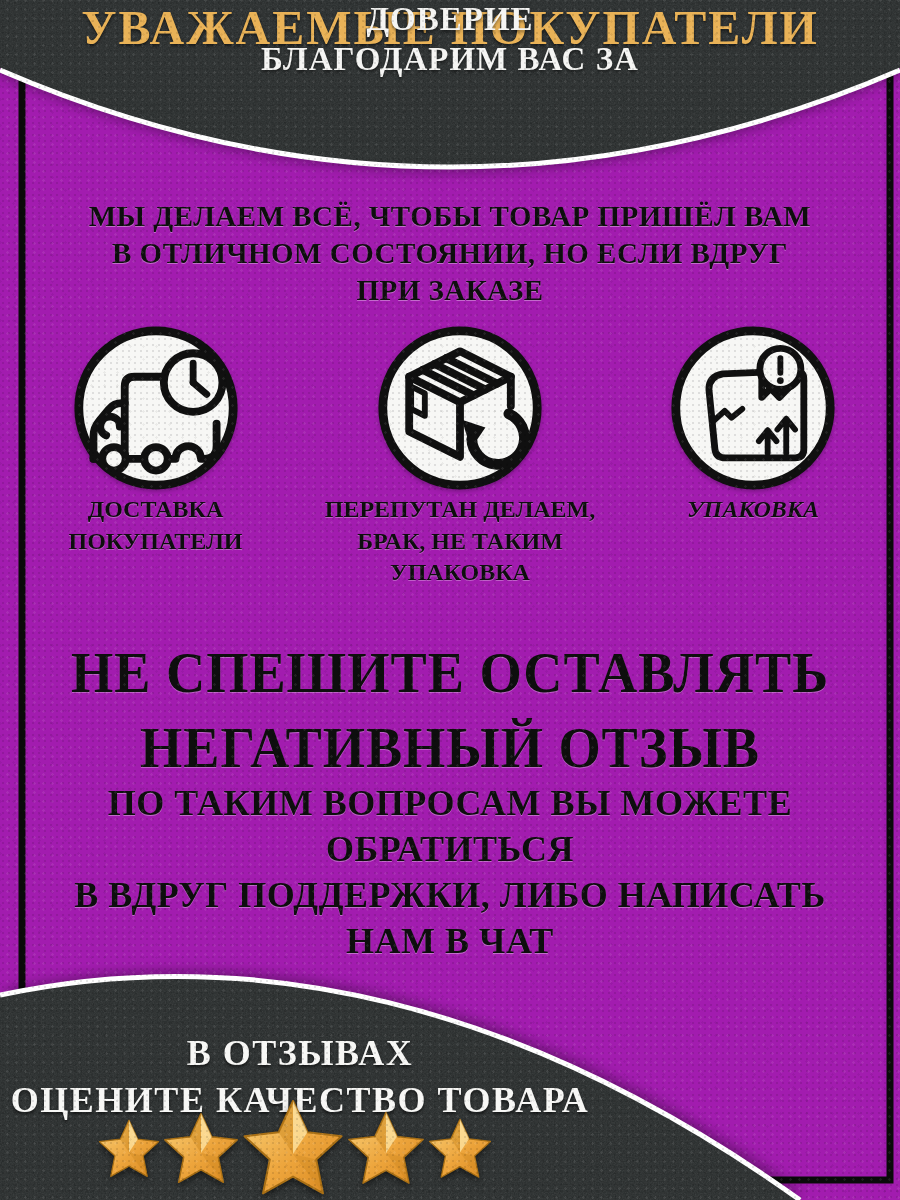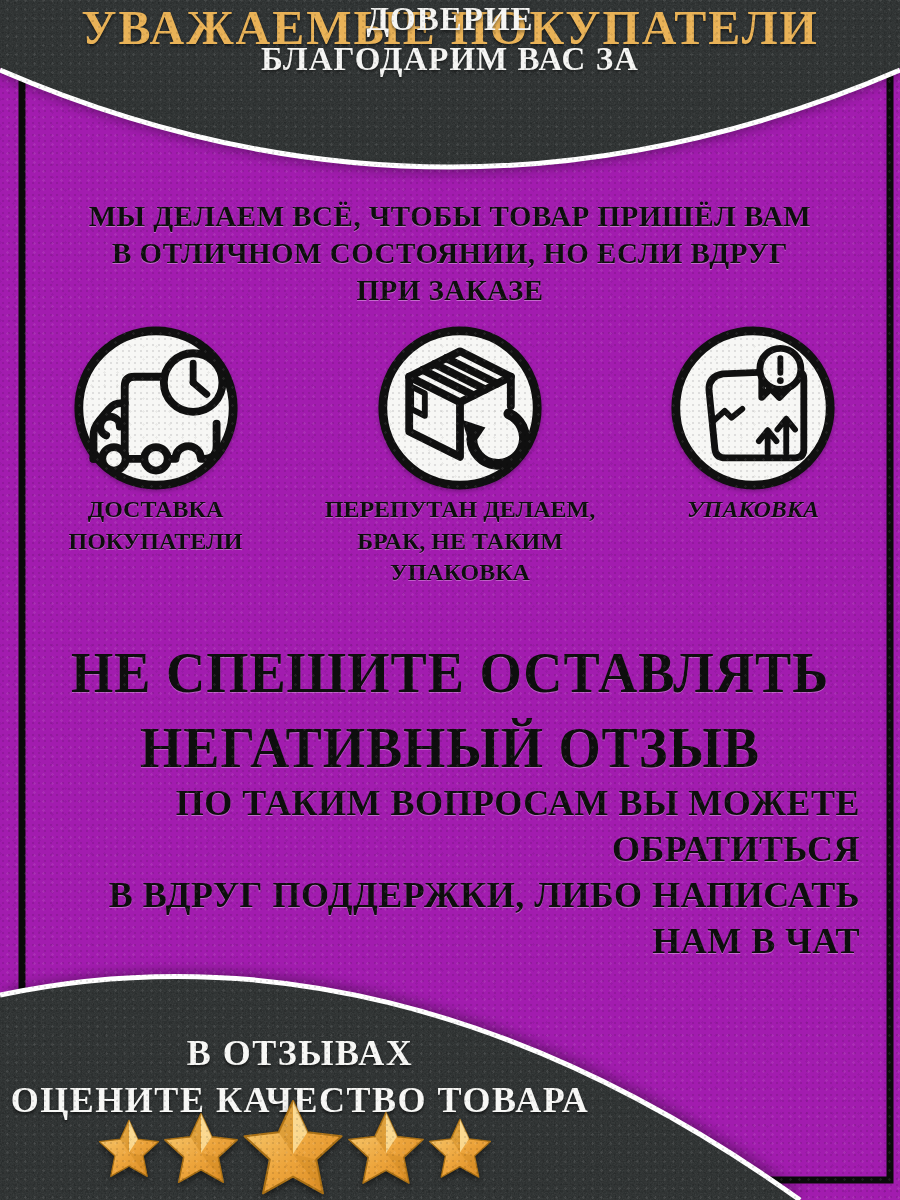--- a/index.html
+++ b/index.html
@@ -24,21 +24,21 @@
   .issue-col{position:absolute;top:322px;z-index:10;text-align:center;}
   .issue-col svg{display:block;margin:0 auto;filter:drop-shadow(0 2px 2px rgba(0,0,0,.25));}
   .issue-label{font-weight:700;font-size:24px;line-height:1.32;color:#0e0e0e;
     text-shadow:0 1px 0 rgba(255,255,255,.3);}
   .col-1{left:38px;width:235px;}
   .col-2{left:320px;width:280px;}
   .col-3{left:622px;width:262px;font-style:italic;}
   .heading{left:40px;top:636px;width:820px;font-size:56px;line-height:1.34;letter-spacing:1px;
     transform:scaleX(.97);transform-origin:center;text-shadow:0 1px 0 rgba(255,255,255,.3);}
   .body-text{left:40px;top:780px;width:820px;font-size:36px;line-height:1.28;letter-spacing:.5px;
-    text-shadow:0 1px 0 rgba(255,255,255,.35);text-align:right;}
+    text-shadow:0 1px 0 rgba(255,255,255,.35);}
   .footer-cta{left:0;top:1030px;width:600px;font-size:36px;line-height:1.3;letter-spacing:1.5px;
     color:#f7f7f5;text-shadow:0 2px 3px rgba(0,0,0,.6);z-index:10;}
   .stars{position:absolute;left:85px;top:1098px;width:420px;height:104px;z-index:10;
     display:flex;align-items:center;justify-content:center;gap:3px;}
   .stars svg{filter:drop-shadow(0 3px 3px rgba(0,0,0,.5));}
   .grain{
     position:absolute;inset:0;z-index:40;pointer-events:none;opacity:.5;
     background-image:
       radial-gradient(rgba(0,0,0,.20) 1px, transparent 1.4px),
       radial-gradient(rgba(255,255,255,.16) 1px, transparent 1.5px),

